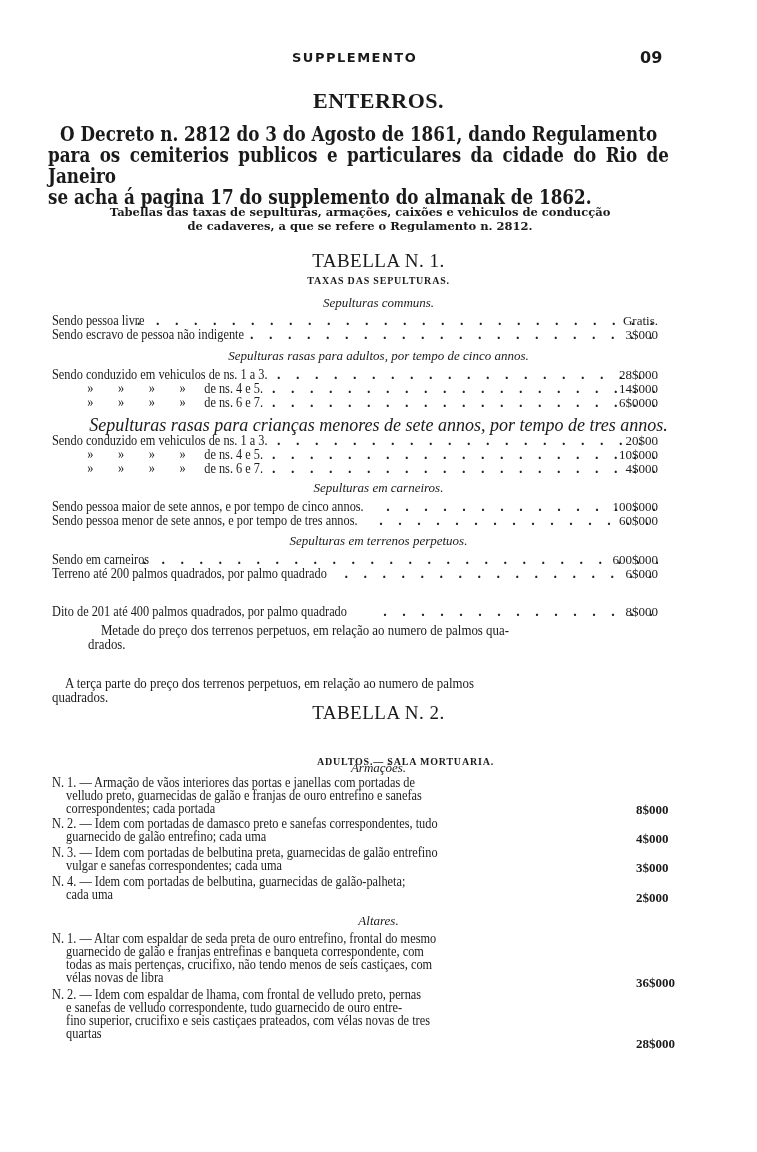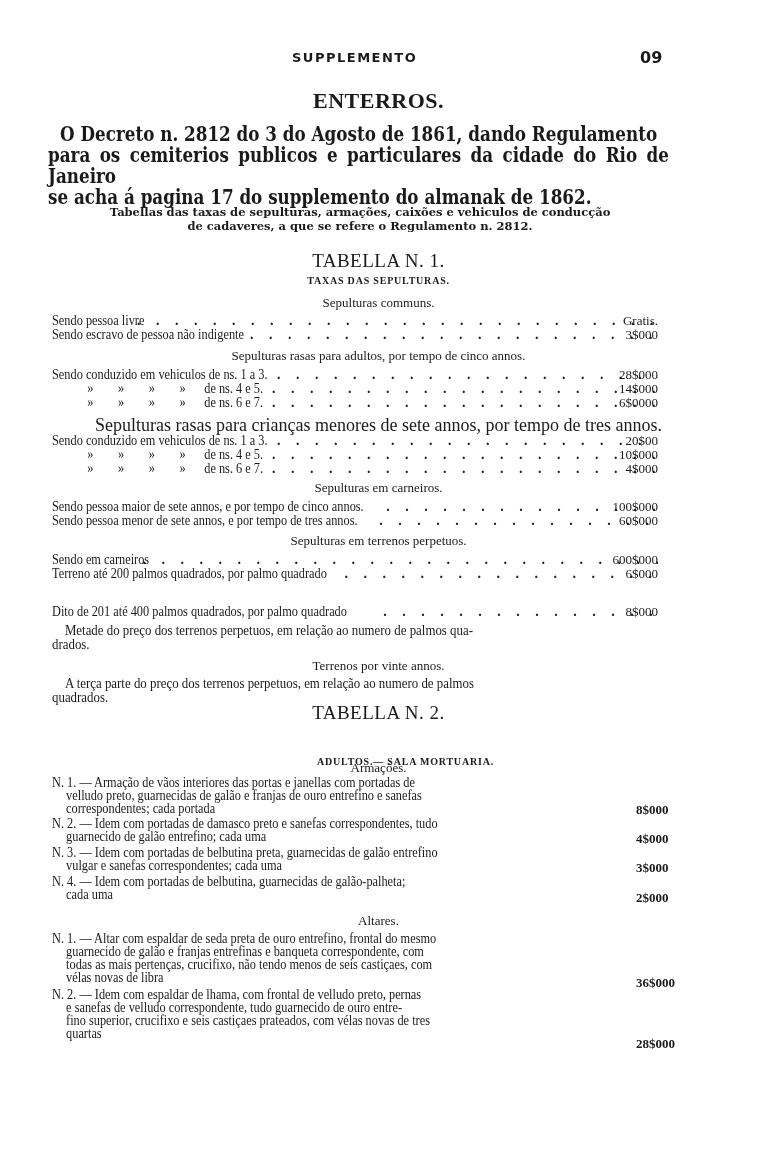--- a/index.html
+++ b/index.html
@@ -7,21 +7,21 @@
   .page { position: absolute; left: 0; top: 0; width: 757px; height: 1152px; }
   .running-head { position: absolute; top: 50px; left: 0; width: 757px; height: 20px; }
   .running-title { position: absolute; left: 292px; top: 0; font-family: "DejaVu Sans", sans-serif; font-weight: bold; font-size: 13px; letter-spacing: 1.5px; }
   .page-num { position: absolute; left: 640px; top: -2px; font-family: "DejaVu Sans", sans-serif; font-weight: bold; font-size: 16px; }
   .title { position: absolute; top: 88px; left: 0; width: 757px; text-align: center; font-size: 22px; font-weight: bold; letter-spacing: 0.5px; }
   .intro { position: absolute; top: 124px; left: 48px; width: 620px; font-size: 19.5px; font-weight: bold; line-height: 21px; text-align: justify; font-family: "DejaVu Serif", serif; transform: scaleX(0.86); transform-origin: left top; width: 722px; }
   .caption { position: absolute; top: 205px; left: 50px; width: 620px; font-family: "DejaVu Serif", serif; font-weight: bold; font-size: 11.5px; line-height: 14px; text-align: center; }
   .center { position: absolute; left: 0; width: 757px; text-align: center; }
   .tab-title { font-size: 19px; letter-spacing: 0.5px; }
   .smallcaps { font-size: 10px; letter-spacing: 0.8px; font-weight: bold; }
-  .ital { font-size: 13px; }
+  .ital { font-style: italic; font-size: 13px; }
   .row { position: absolute; left: 52px; width: 606px; height: 14px; font-size: 14px; line-height: 14px; display: flex; align-items: center; }
   .row .lbl { white-space: pre; transform: scaleX(0.88); transform-origin: left; }
   .row .dots { flex: 1; overflow: hidden; white-space: nowrap; letter-spacing: 6px; font-weight: bold; color: #222; margin-left: -20px; }
   .row .val { position: absolute; right: 0; font-size: 13px; }
   .para { position: absolute; left: 52px; width: 606px; font-size: 14px; line-height: 14px; text-align: justify; }
   .para .inner { display: inline-block; transform: scaleX(0.92); transform-origin: left; width: 660px; }
   .entry { position: absolute; left: 52px; width: 570px; font-size: 14px; line-height: 13px; }
   .entry .txt { display: block; transform: scaleX(0.88); transform-origin: left top; width: 650px; text-indent: 0; }
   .entry .ind { padding-left: 16px; }
   .entry-val { position: absolute; left: 636px; width: 60px; font-size: 13px; font-weight: bold; }
@@ -120,26 +120,25 @@
     <span class="lbl">Terreno até 200 palmos quadrados, por palmo quadrado</span>
     <span class="dots">. . . . . . . . . . . . . . . . . . . . . . . . . . . . . . . . . . . . . . . . .</span>
     <span class="val">6$000</span>
   </div>
   <div class="row" style="top:605px;gap:16px;">
     <span class="lbl">Dito de 201 até 400 palmos quadrados, por palmo quadrado</span>
     <span class="dots">. . . . . . . . . . . . . . . . . . . . . . . . . . . . . . . . . . . . . . . . .</span>
     <span class="val">8$000</span>
   </div>
 
-  <div class="para" style="top:624px;">
+  <div class="para" style="top:624px;margin-left:36px;">
     <div class="inner" style="padding-left:14px;">Metade do preço dos terrenos perpetuos, em relação ao numero de palmos qua-</div>
     <div class="inner">drados.</div>
   </div>
 
-  <div class="center ital" style="top:658px;">Terrenos por vinte annos.</div>
   <div class="para" style="top:677px;">
     <div class="inner" style="padding-left:14px;">A terça parte do preço dos terrenos perpetuos, em relação ao numero de palmos</div>
     <div class="inner">quadrados.</div>
   </div>
 
   <div class="center tab-title" style="top:702px;">TABELLA N. 2.</div>
   <div class="center smallcaps" style="top:756px;margin-left:27px;">ADULTOS.— SALA MORTUARIA.</div>
   <div class="center ital" style="top:760px;">Armações.</div>
 
   <div class="entry" style="top:776px;">

